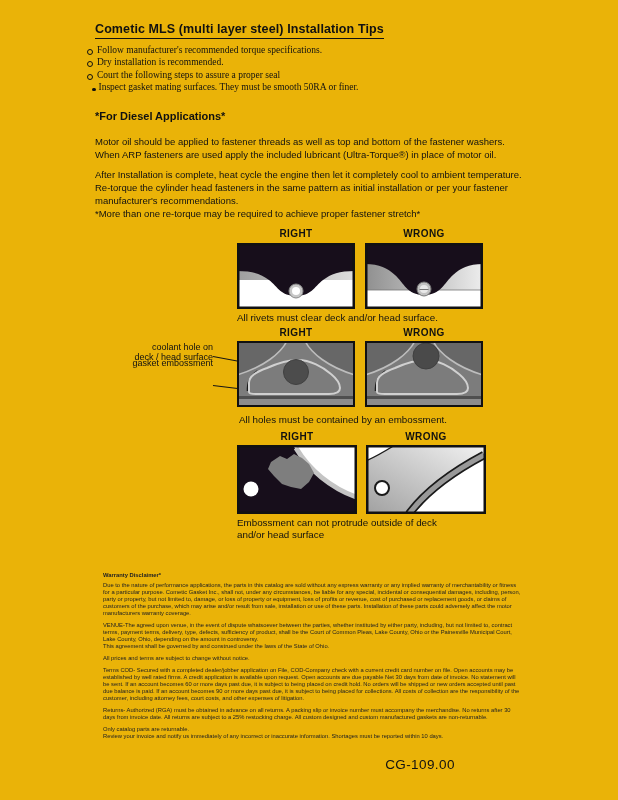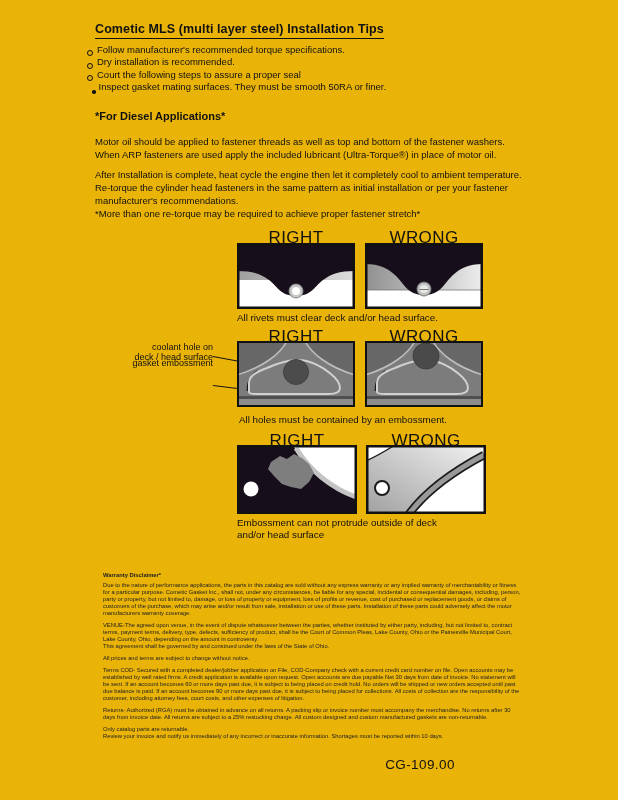--- a/index.html
+++ b/index.html
@@ -5,27 +5,27 @@
   html,body{margin:0;padding:0;background:#ffffff;}
   .page{
     position:relative;width:618px;height:800px;background:#eab308;overflow:hidden;
     font-family:"Liberation Sans","DejaVu Sans",sans-serif;color:#111;
   }
   .title{
     position:absolute;left:95px;top:22px;font-size:12.5px;font-weight:bold;
     border-bottom:1.6px solid #111;padding-bottom:2px;letter-spacing:0.1px;
   }
   .bullets{position:absolute;left:87px;top:44px;width:450px;font-size:9.5px;line-height:12.4px;}
-  .brow{display:flex;align-items:flex-end;}
+  .brow{display:flex;align-items:center;font-family:Liberation Serif, serif;}
   .brow.sub{margin-left:5px;}
   .ob{width:4px;height:4px;border:1px solid #111;border-radius:50%;margin:3.6px 4px 0 0;flex:0 0 auto;}
   .fb{width:3.5px;height:3.5px;background:#111;border-radius:50%;margin:4px 3px 0 0;flex:0 0 auto;}
   .h2{position:absolute;left:95px;top:110px;font-size:11px;font-weight:bold;}
   .para{position:absolute;left:95px;width:432px;font-size:9.5px;line-height:13px;}
-  .dlabel{position:absolute;width:118px;text-align:center;font-size:17px;letter-spacing:0.4px;}
+  .dlabel{position:absolute;width:118px;text-align:center;font-size:10px;letter-spacing:0.4px;font-weight:bold;}
   .dbox{position:absolute;display:block;}
   .caption{position:absolute;font-size:9.8px;line-height:11.5px;white-space:pre-line;}
   .sidelabel{position:absolute;left:95px;width:118px;text-align:right;font-size:9px;line-height:10px;white-space:pre-line;}
   .leader{position:absolute;height:1.2px;background:#151515;transform-origin:left center;}
   .legal{position:absolute;left:103px;top:572px;width:420px;font-size:5.8px;line-height:7px;color:#222;}
   .lh{font-weight:bold;margin-bottom:3px;}
   .lp{margin-bottom:5px;white-space:pre-line;}
   .pagenum{position:absolute;left:355px;top:757px;width:130px;text-align:center;font-size:13.5px;letter-spacing:0.4px;}
 </style>
 </head>

